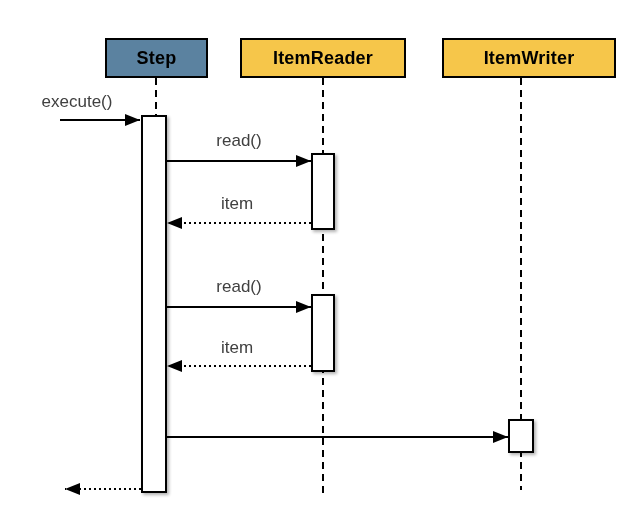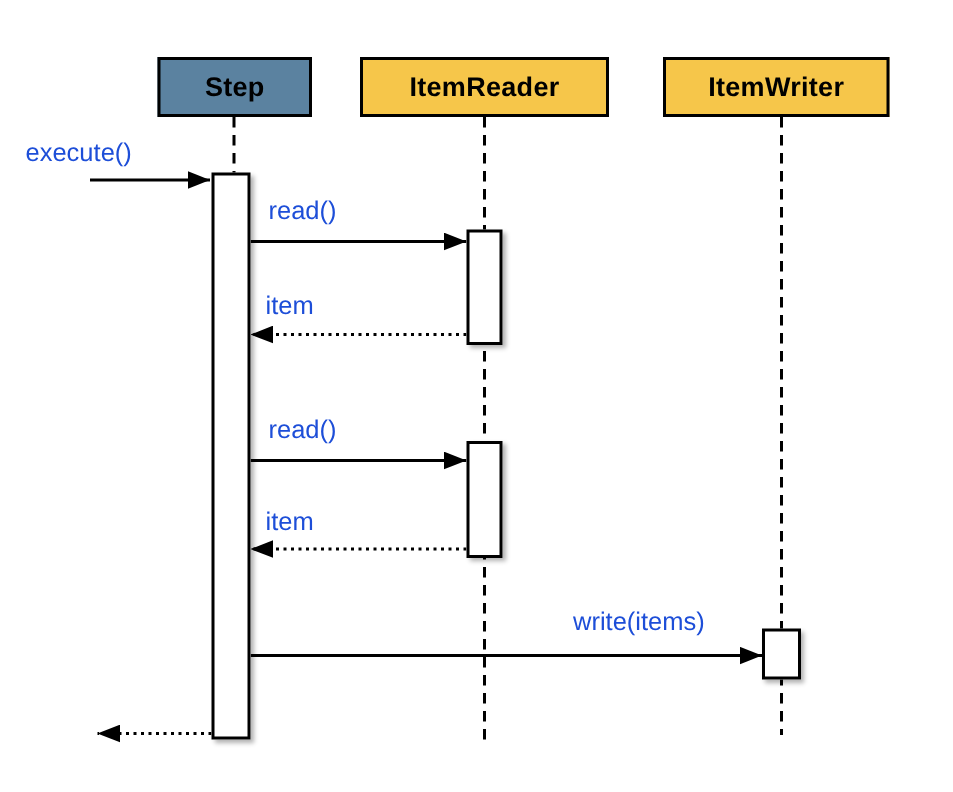--- a/index.html
+++ b/index.html
@@ -42,21 +42,22 @@
     position: absolute;
     box-sizing: border-box;
     border: 2px solid #000000;
     background: #ffffff;
     box-shadow: 2px 2px 3px rgba(0,0,0,0.30);
     z-index: 2;
   }
   .msg-label {
     position: absolute;
     font-size: 17px;
-    color: #1d4ed8;
+    color: #404040;
+    text-align: center;
     white-space: nowrap;
     z-index: 3;
   }
 </style>
 </head>
 <body>
 
 <div class="canvas">
 
   <svg class="lines" width="635" height="528">
@@ -78,29 +79,28 @@
     <line class="msg-line" x1="167" y1="437" x2="508" y2="437" marker-end="url(#arrowhead)"></line>
     <line class="msg-line dotted" x1="141" y1="489" x2="65" y2="489" marker-end="url(#arrowhead)"></line>
   </svg>
 
   <div class="actor" style="left: 105px; top: 38px; width: 103px; height: 40px; background-color: rgb(91, 130, 160);">
     <span class="actor-label">Step</span>
   </div>
   <div class="actor" style="left: 240px; top: 38px; width: 166px; height: 40px; background-color: rgb(246, 198, 74); text-align: right;">
     <span class="actor-label">ItemReader</span>
   </div>
-  <div class="actor" style="left: 442px; top: 38px; width: 151px; height: 40px; background-color: rgb(246, 198, 74);">
+  <div class="actor" style="left: 442px; top: 38px; width: 174px; height: 40px; background-color: rgb(246, 198, 74);">
     <span class="actor-label">ItemWriter</span>
   </div>
 
   <div class="activation" style="left:141px; top:115px; width:26px; height:378px;"></div>
   <div class="activation" style="left:311px; top:153px; width:24px; height:77px;"></div>
   <div class="activation" style="left:311px; top:294px; width:24px; height:78px;"></div>
   <div class="activation" style="left:508px; top:419px; width:26px; height:34px;"></div>
 
   <div class="msg-label" style="left:17px;  top:92px;  width:120px;">execute()</div>
   <div class="msg-label" style="left:179px; top:131px; width:120px;">read()</div>
   <div class="msg-label" style="left:177px; top:194px; width:120px;">item</div>
   <div class="msg-label" style="left:179px; top:277px; width:120px;">read()</div>
   <div class="msg-label" style="left:177px; top:338px; width:120px;">item</div>
-  <div class="msg-label" style="left:382px; top:405px; width:120px;">write(items)</div>
 
 </div>
 
 </body></html>

